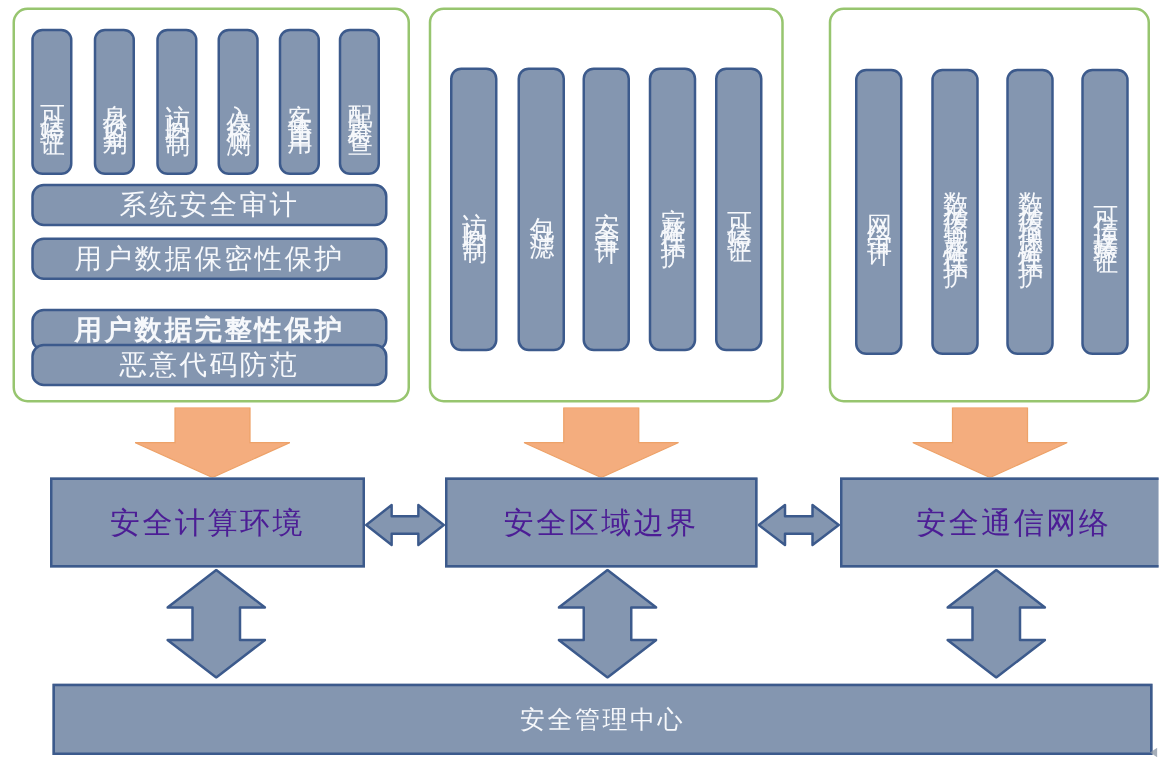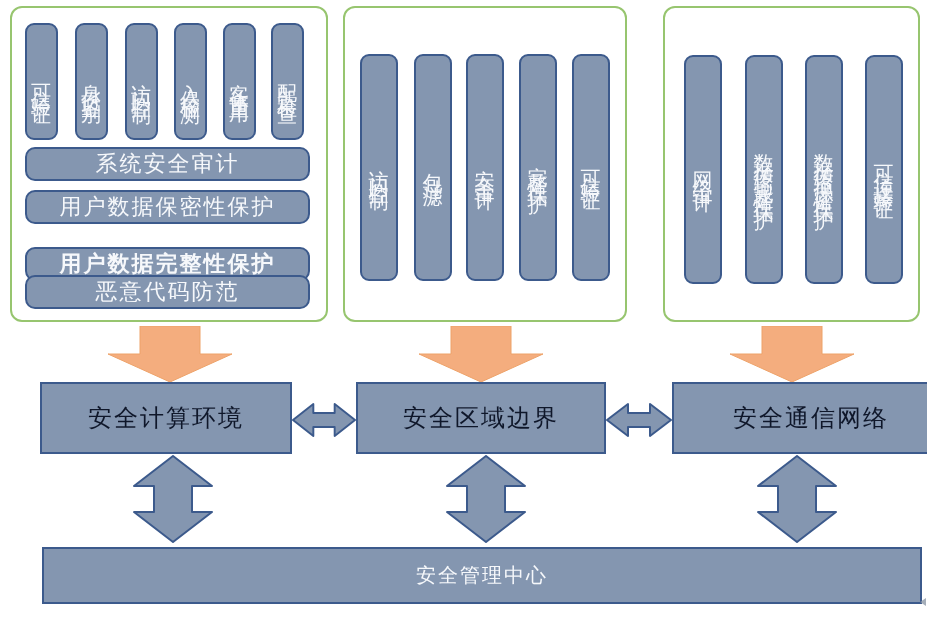--- a/index.html
+++ b/index.html
@@ -57,21 +57,21 @@
   
   .node {
     position: absolute;
     top: 382px;
     height: 72px;
     background: #8496B0;
     border: 2px solid #3C5A8C;
     display: flex;
     align-items: center;
     justify-content: center;
-    color: #0f172a;
+    color: #4c1d95;
     font-size: 24px;
     letter-spacing: 2px;
   }
   .mgmt {
     position: absolute;
     left: 42px;
     top: 547px;
     width: 880px;
     height: 57px;
     background: #8496B0;

